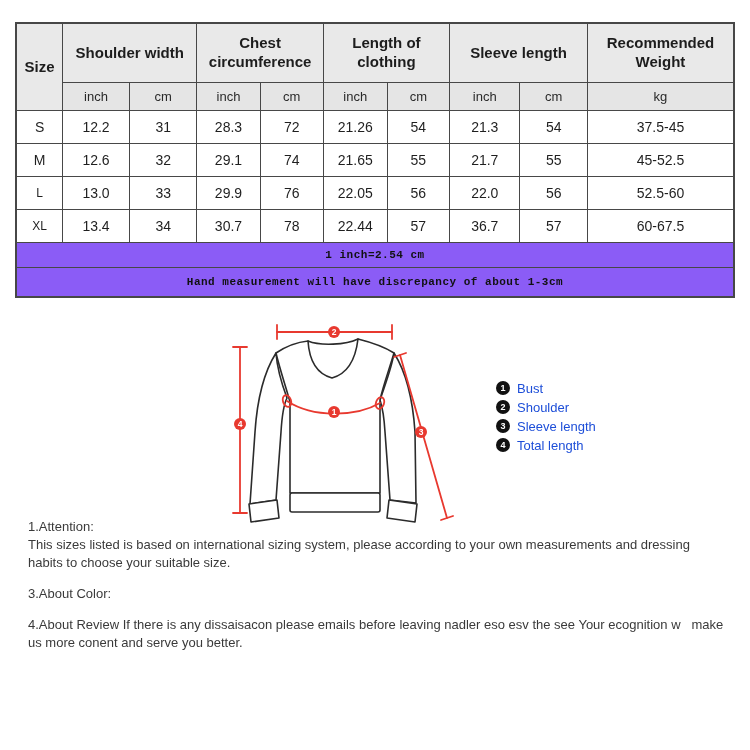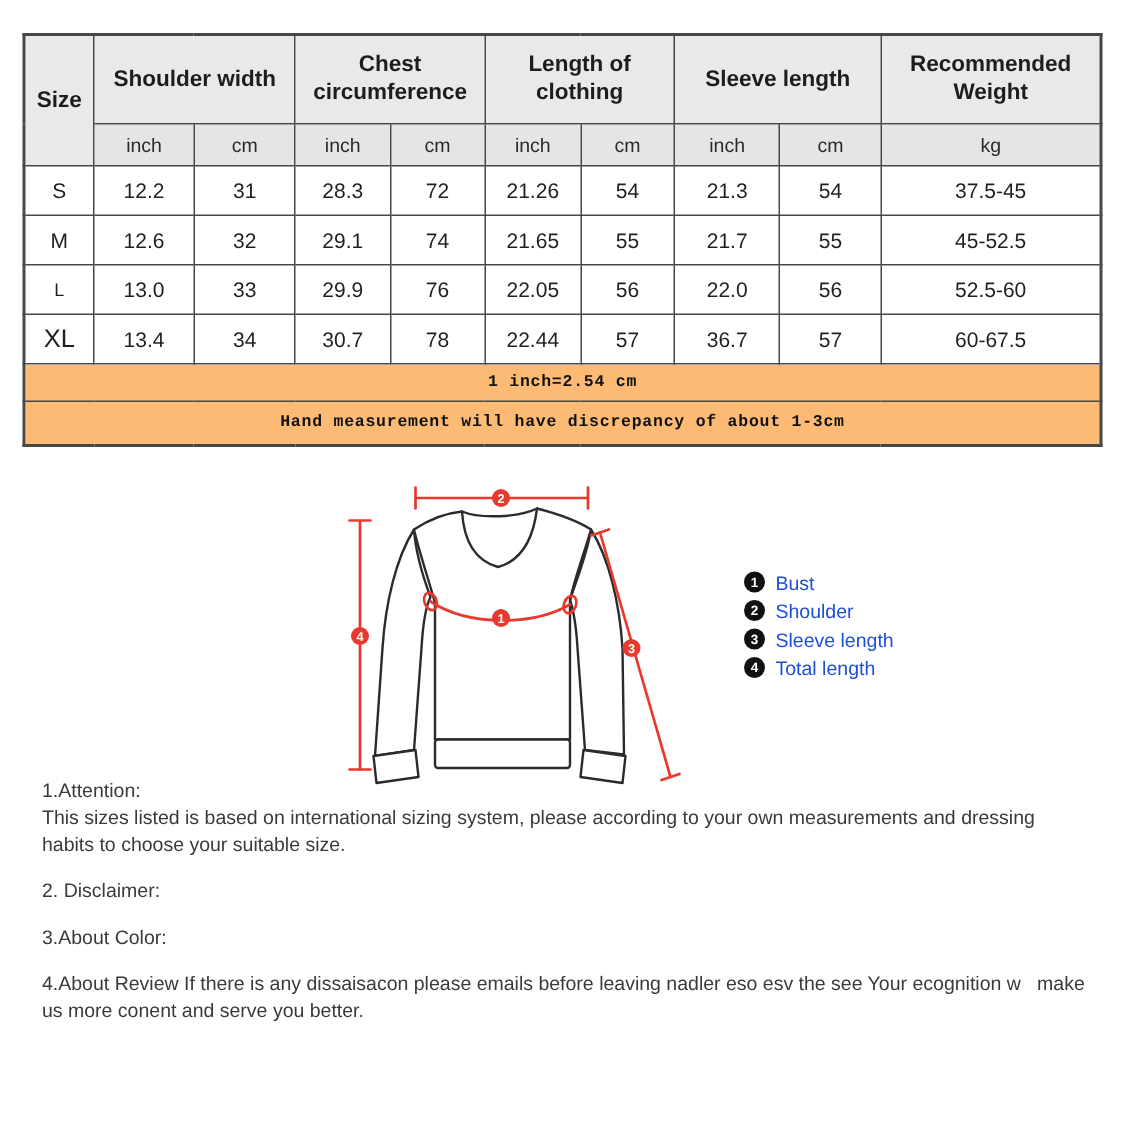--- a/index.html
+++ b/index.html
@@ -11,22 +11,22 @@
               border-collapse:collapse;table-layout:fixed;
               border:2px solid #474747;}
   .size-table td,.size-table th{border:1px solid #474747;text-align:center;vertical-align:middle;
               padding:0;overflow:hidden;}
   .size-table th{background:#e9e9e9;font-weight:bold;font-size:15px;line-height:1.25;color:#1d1d1d;}
   .size-table .unit-cell{background:#e5e5e5;font-weight:normal;font-size:13px;height:27px;color:#2a2a2a;}
   .size-table .head-row th{height:58px;}
   .size-table .data-row td{height:32px;font-size:14px;color:#1f1f1f;background:#ffffff;}
   .size-table .size-cell{font-size:15px;}
   .size-table .data-row.r2 .size-cell{font-size:12px;}
-  .size-table .data-row.r3 .size-cell{font-size:17px;}
-  .size-table .foot-row td{background:#fdba74;font-family:"Liberation Mono","DejaVu Sans Mono",monospace;
+  .size-table .data-row.r3 .size-cell{font-size:12px;}
+  .size-table .foot-row td{background:#8b5cf6;font-family:"Liberation Mono","DejaVu Sans Mono",monospace;
               font-weight:bold;font-size:11px;letter-spacing:.5px;color:#111;}
   .size-table .foot-row.f1 td{height:24px;}
   .size-table .foot-row.f2 td{height:28px;}
 
   
   .diagram-svg{position:absolute;left:218px;top:312px;width:252px;height:220px;}
   .legend{position:absolute;left:496px;top:381px;display:flex;flex-direction:column;gap:5px;}
   .legend-row{display:flex;align-items:center;gap:7px;height:14px;}
   .legend-dot{width:14px;height:14px;border-radius:50%;background:#111;color:#fff;
               display:flex;align-items:center;justify-content:center;
@@ -223,21 +223,20 @@
       <span class="legend-label">Total length</span>
     </div>
   </div>
 
   <div class="notes">
     <div class="note-section">
       <div class="note-heading">1.Attention:</div>
       <div class="note-body">This sizes listed is based on international sizing system, please according to your own measurements and dressing   habits to choose your suitable size.</div>
     </div>
     <div class="note-section">
-      <div class="note-heading">2. Disclaimer:</div>
     </div>
     <div class="note-section">
       <div class="note-heading">3.About Color:</div>
     </div>
     <div class="note-section">
 
       <div class="note-body">4.About Review If there is any dissaisacon please emails before leaving nadler eso esv the see Your ecognition w   make us more conent and serve you better.</div>
     </div>
   </div>
 

